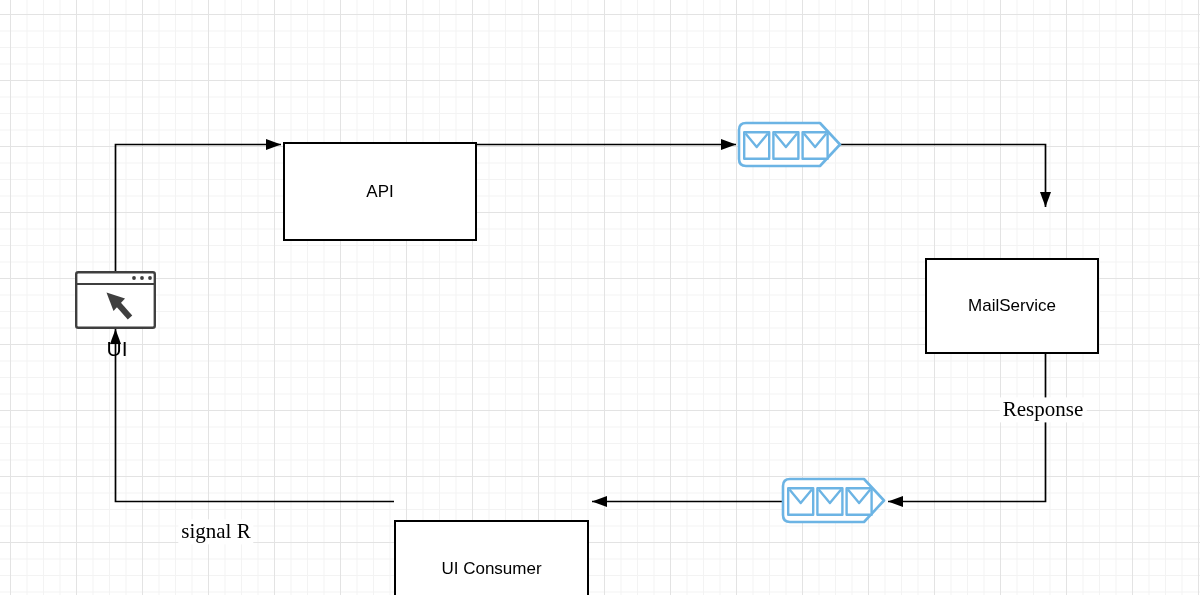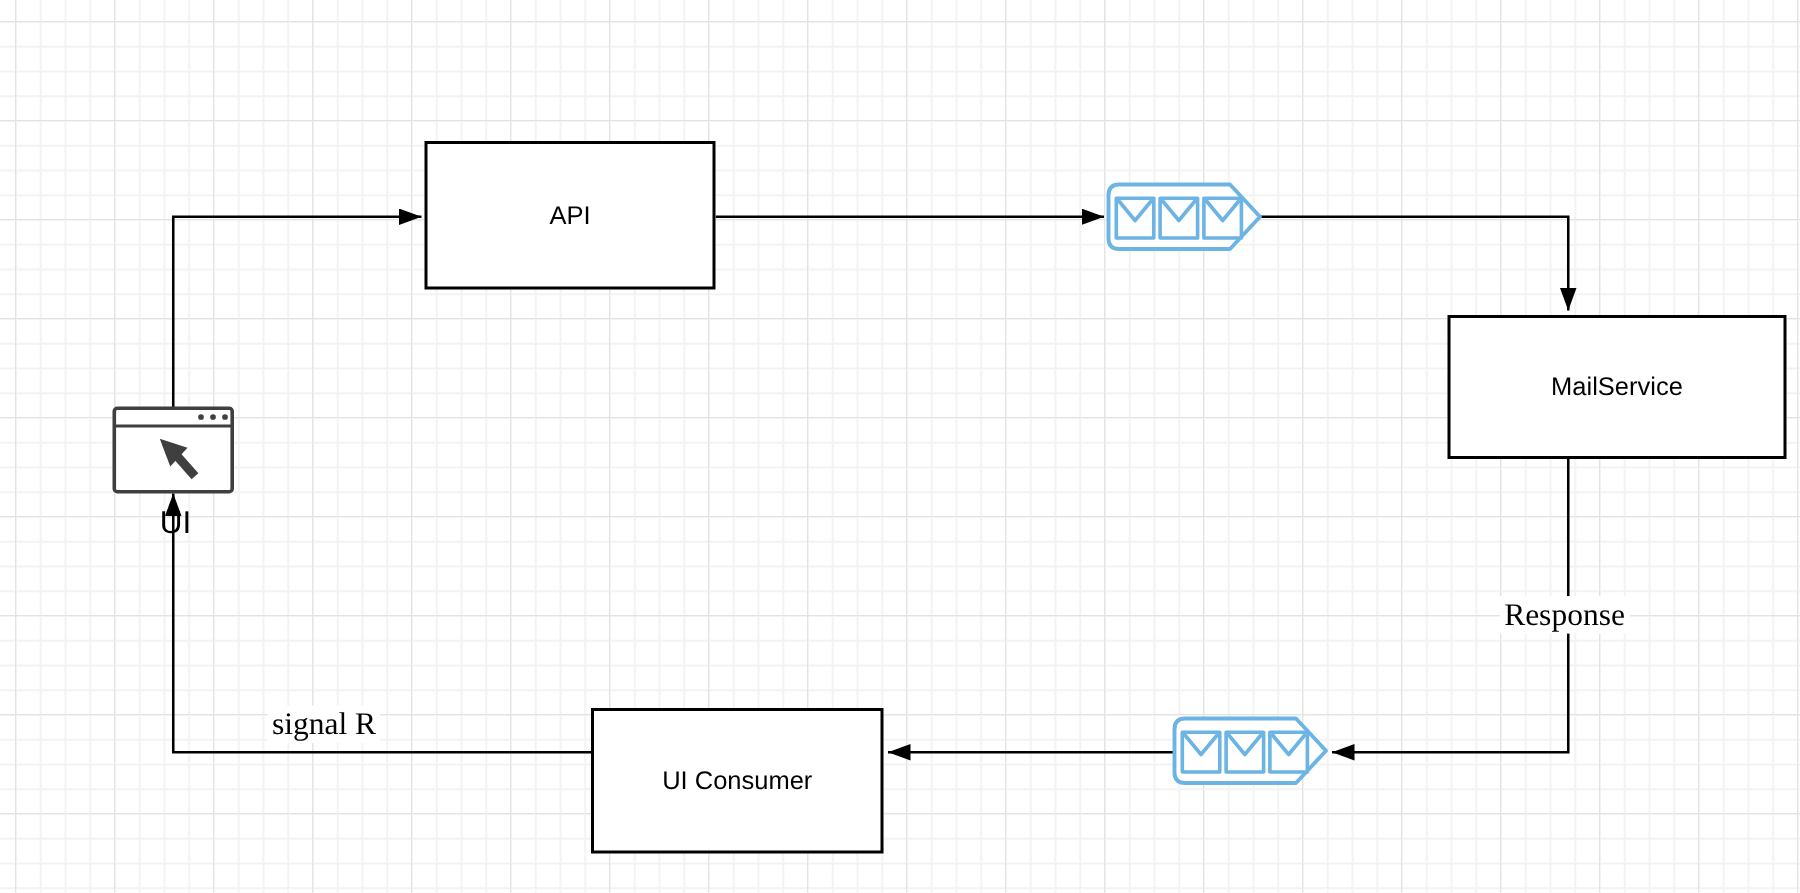--- a/index.html
+++ b/index.html
@@ -21,21 +21,21 @@
   .env rect{fill:#ffffff;stroke-width:2.4px;stroke-linejoin:round;}
   .env polyline{fill:none;stroke-width:2.4px;stroke-linejoin:round;}
   .win-rect{fill:#ffffff;stroke-width:2.4px;}
   .win-bar{stroke-width:2px;}
   .win-dot{stroke:none;}
   .cursor-head{stroke:none;}
   .cursor-tail{stroke-width:6px;}
   .node{
     position:absolute;box-sizing:border-box;background:#ffffff;border:2px solid #000000;
     display:flex;align-items:center;justify-content:center;
-    font-size:17px;color:#000000;
+    font-size:17px;color:#000000;margin-top:48px;
   }
   .edge-label{
     position:absolute;transform:translate(-50%,-50%);
     font-size:21px;color:#000000;white-space:nowrap;line-height:1.2;
   }
   .edge-label.bg{background:#ffffff;padding:0 3px;font-family:Liberation Serif, serif;}
 </style>
 </head>
 <body>
 
@@ -86,27 +86,27 @@
         <polygon class="cursor-head" points="106.5,292.5 125,298.5 113.5,311" fill="#3F3F3F"></polygon>
         <line class="cursor-tail" x1="118.5" y1="304.5" x2="130" y2="317.5"></line>
       </g>
     </g>
   </svg>
 
   <div class="node" style="left:283px;top:94px;width:194px;height:99px">
     <span>API</span>
   </div>
 
-  <div class="node" style="left:965px;top:210px;width:226px;height:96px">
+  <div class="node" style="left:925px;top:210px;width:174px;height:96px">
     <span>MailService</span>
   </div>
 
   <div class="node" style="left:394px;top:472px;width:195px;height:97px">
     <span>UI Consumer</span>
   </div>
 
   <div class="edge-label bg" style="left:1043px;top:410px">Response</div>
 
-  <div class="edge-label bg" style="left:216px;top:483px">signal R</div>
+  <div class="edge-label bg" style="left:216px;top:532px">signal R</div>
 
   <div class="edge-label" style="left:117px;top:349px">UI</div>
 
 </div>
 
 </body></html>

